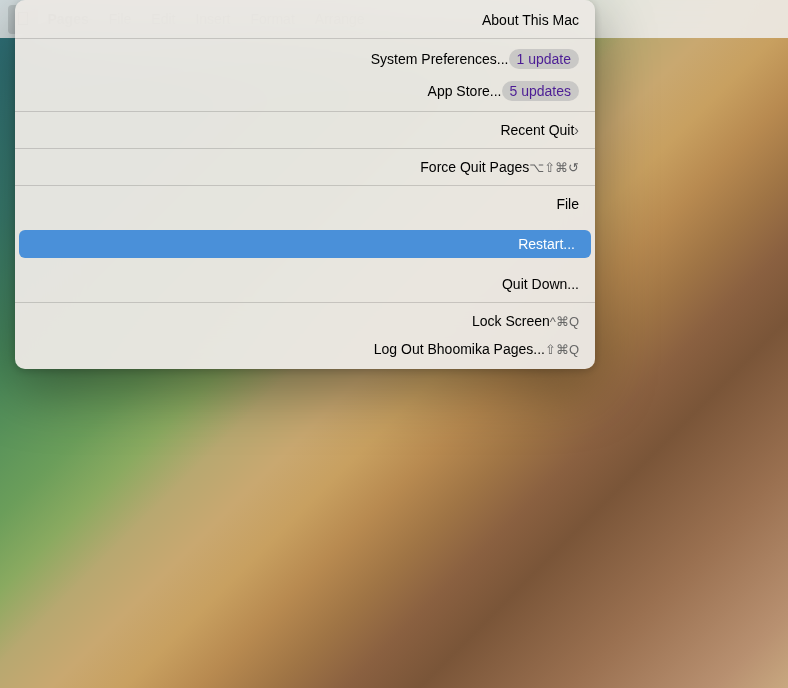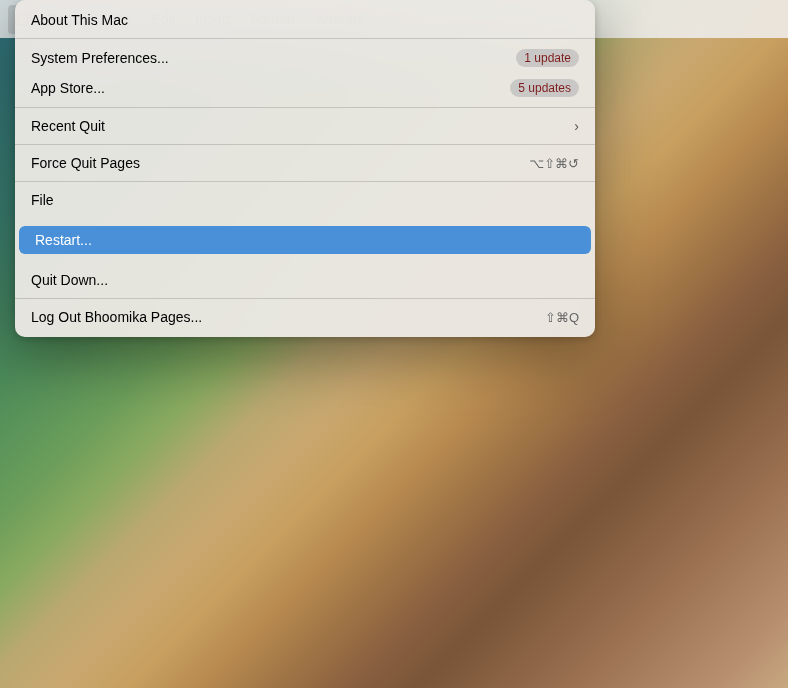--- a/index.html
+++ b/index.html
@@ -92,20 +92,21 @@
     .menu-item {
       display: flex;
       align-items: center;
       justify-content: space-between;
       padding: 6px 16px;
       font-size: 14px;
       color: #000;
       cursor: default;
       min-height: 28px;
       border-radius: 0;
+      text-align: right;
     }
 
     .menu-item.highlighted {
       background: #4a90d9;
       color: white;
       border-radius: 6px;
       margin: 12px 4px;
     }
 
     .menu-separator {
@@ -121,22 +122,22 @@
     .shortcut {
       color: #666;
       font-size: 13px;
       white-space: nowrap;
     }
 
     .badge {
       background: rgba(180, 180, 180, 0.6);
       border-radius: 10px;
       padding: 2px 8px;
-      font-size: 12px;
-      color: #7f1d1d;
+      font-size: 14px;
+      color: #4c1d95;
     }
 
     .arrow {
       font-size: 14px;
       color: #555;
     }
   </style>
 </head>
 <body>
 
@@ -188,19 +189,23 @@
 
   <div class="menu-item highlighted">
     <span class="menu-item-label">Restart...</span>
   </div>
 
   <div class="menu-item">
     <span class="menu-item-label">Quit Down...</span>
   </div>
   <div class="menu-separator"></div>
 
+  <div class="menu-item">
+    <span class="menu-item-label">Lock Screen</span>
+    <span class="shortcut">^⌘Q</span>
+  </div>
 
   <div class="menu-item">
     <span class="menu-item-label">Log Out Bhoomika Pages...</span>
     <span class="shortcut">⇧⌘Q</span>
   </div>
 
 </div>
 
 </body></html>

